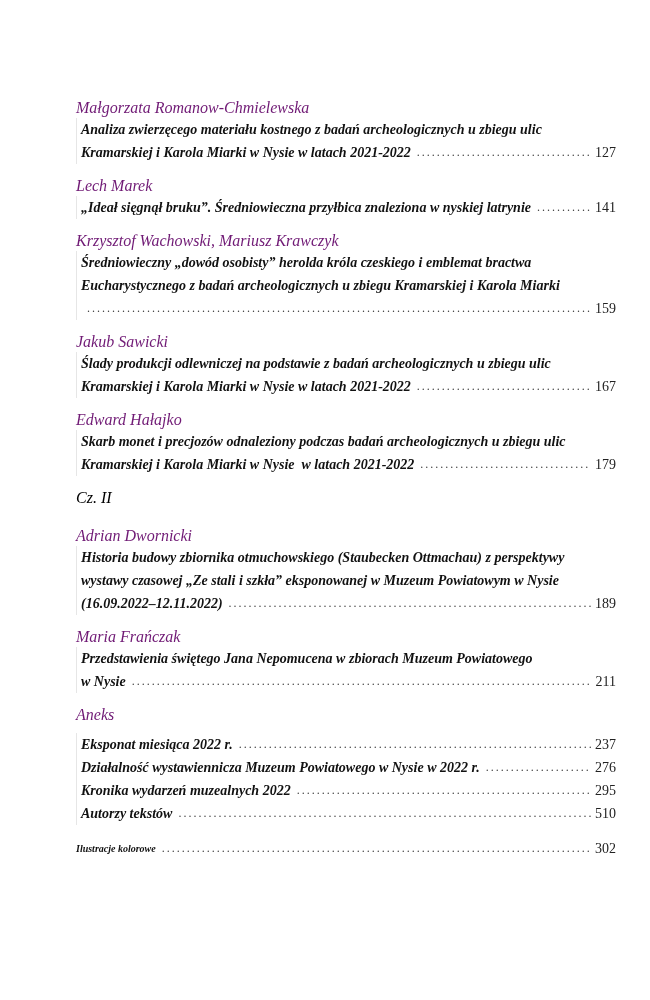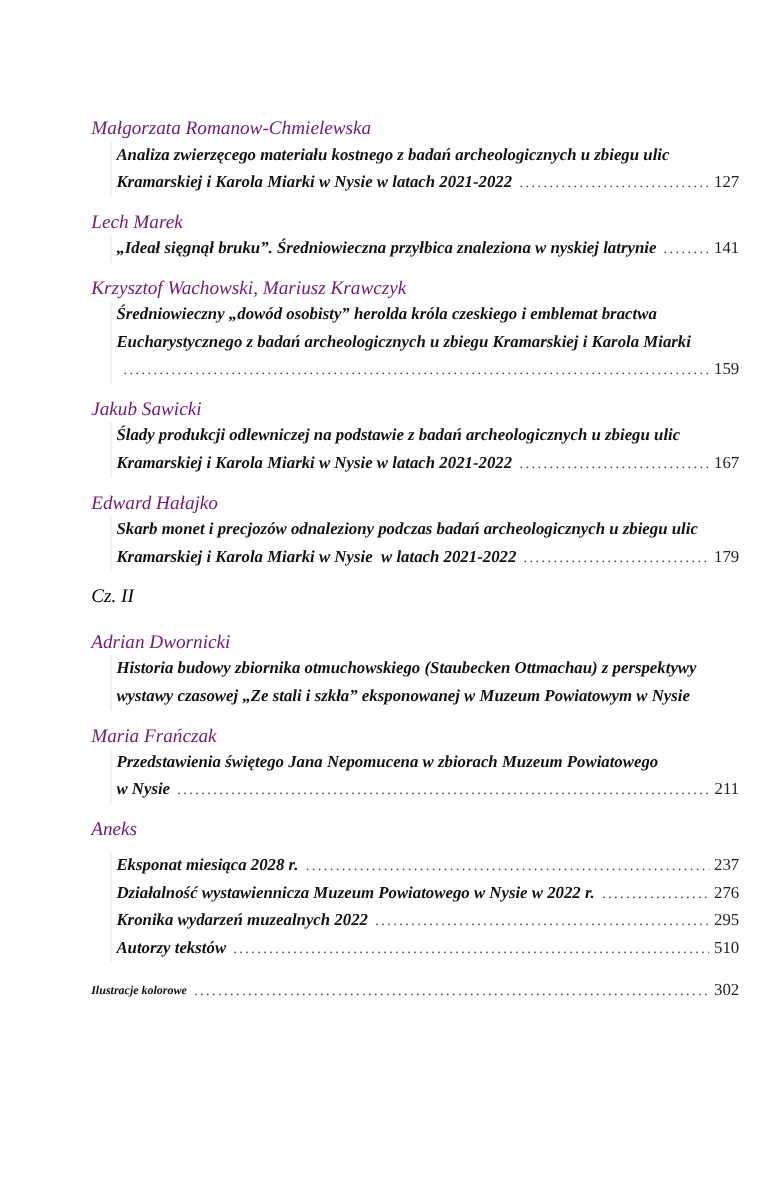--- a/index.html
+++ b/index.html
@@ -7,21 +7,21 @@
     width: 650px; height: 1000px; background: #ffffff; position: relative;
     font-family: "Liberation Serif", "DejaVu Serif", serif; color: #1a1a1a;
     overflow: hidden;
   }
   .page { position: absolute; left: 76px; top: 98px; width: 540px; }
   .author {
     font-style: italic; font-size: 16px; color: #701a75;
     margin: 0; line-height: 20px; height: 20px;
   }
   .entry {
-    position: relative; margin-left: 16px; padding-left: 4px;
+    position: relative; padding-left: 4px;
     border-left: 1px solid #e6e6e6;
   }
   .title-line {
     font-style: italic; font-weight: bold; font-size: 14px; line-height: 23px;
     color: #111; white-space: nowrap;
   }
   .last-line { display: flex; align-items: flex-start; }
   .last-line .t { flex: 0 0 auto; }
   .last-line .dots {
     flex: 1 1 auto; overflow: hidden; white-space: nowrap; margin: 0 4px 0 6px;
@@ -103,40 +103,45 @@
 
   <div class="group" style="margin-bottom:18px">
     <div class="section">Cz. II</div>
   </div>
 
   <div class="group">
     <div class="author">Adrian Dwornicki</div>
     <div class="entry">
       <div class="title-line">Historia budowy zbiornika otmuchowskiego (Staubecken Ottmachau) z perspektywy</div>
       <div class="title-line">wystawy czasowej „Ze stali i szkła” eksponowanej w Muzeum Powiatowym w Nysie</div>
+      <div class="title-line last-line">
+        <span class="t">(16.09.2022–12.11.2022)</span>
+        <span class="dots"></span>
+        <span class="pg">189</span>
+      </div>
     </div>
   </div>
 
   <div class="group">
     <div class="author">Maria Frańczak</div>
     <div class="entry">
       <div class="title-line">Przedstawienia świętego Jana Nepomucena w zbiorach Muzeum Powiatowego</div>
       <div class="title-line last-line">
         <span class="t">w Nysie</span>
         <span class="dots"></span>
         <span class="pg">211</span>
       </div>
     </div>
   </div>
 
   <div class="group">
     <div class="author" style="margin-bottom:8px">Aneks</div>
     <div class="entry">
       <div class="title-line last-line">
-        <span class="t">Eksponat miesiąca 2028 r.</span>
+        <span class="t">Eksponat miesiąca 2022 r.</span>
         <span class="dots"></span>
         <span class="pg">237</span>
       </div>
       <div class="title-line last-line">
         <span class="t">Działalność wystawiennicza Muzeum Powiatowego w Nysie w 2022 r.</span>
         <span class="dots"></span>
         <span class="pg">276</span>
       </div>
       <div class="title-line last-line">
         <span class="t">Kronika wydarzeń muzealnych 2022</span>

